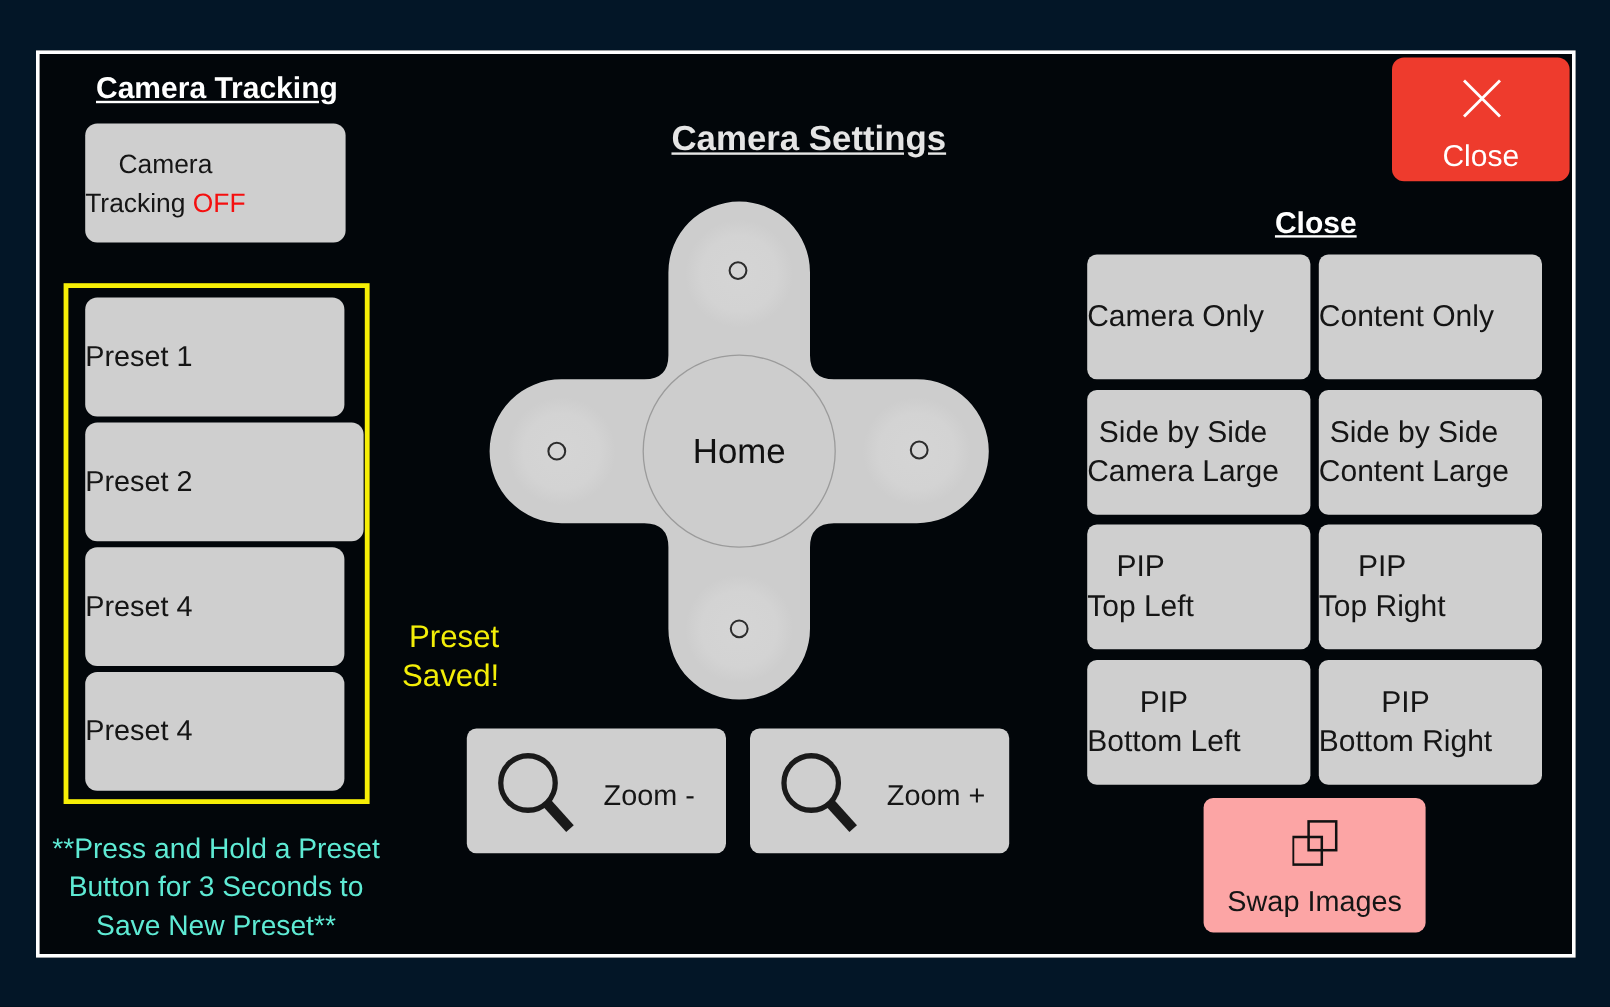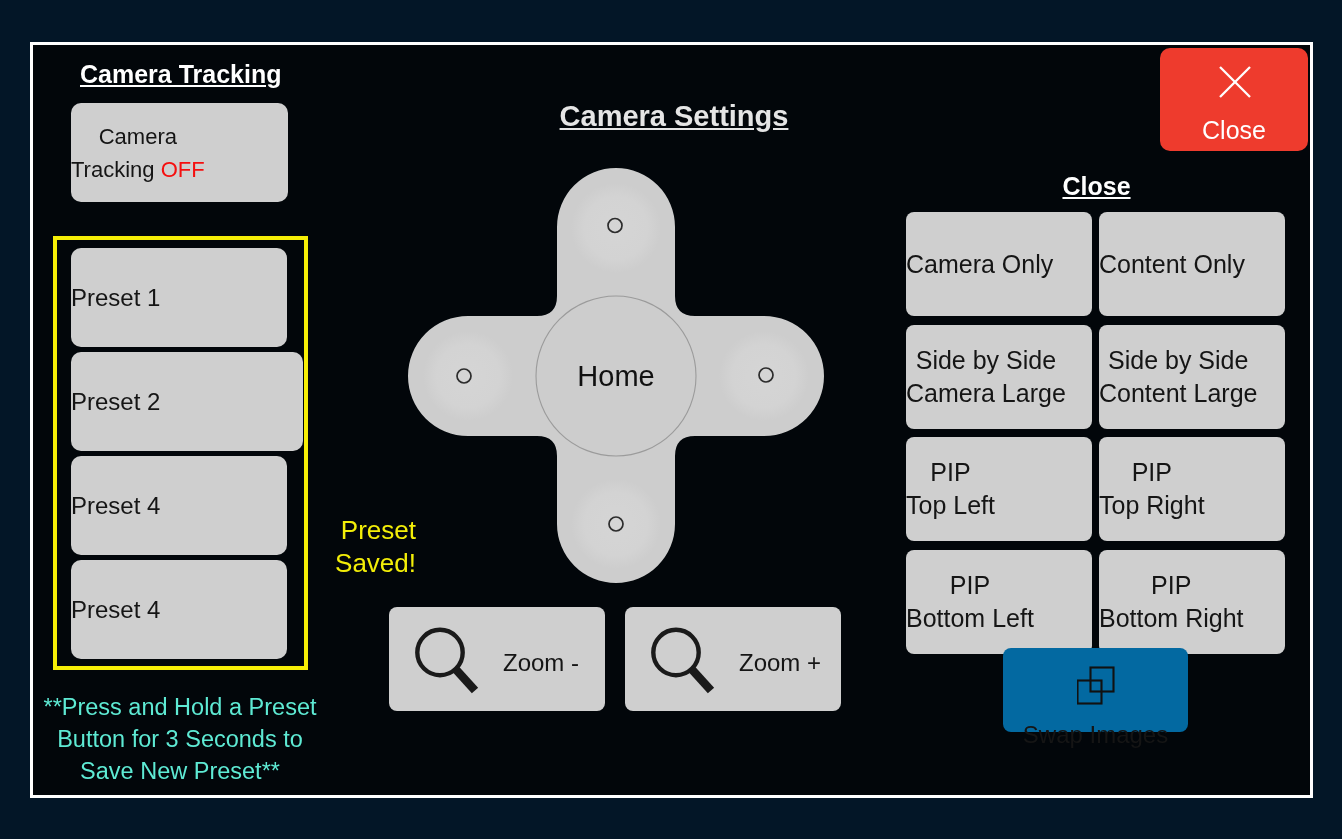--- a/index.html
+++ b/index.html
@@ -116,21 +116,21 @@
   </div>
 
 <div class="btn abs" style="left:906px; top:550px; width:186px; height:104px; font-size:25px; line-height:33px; border-radius:8px;">
     <div>PIP<br>Bottom Left</div>
   </div>
 
 <div class="btn abs" style="left:1099px; top:550px; width:186px; height:104px; font-size:25px; line-height:33px; border-radius:8px;">
     <div>PIP<br>Bottom Right</div>
   </div>
 
-<div class="abs" style="left:1003px; top:648px; width:185px; height:84px; background:#0369a1; border-radius:8px;">
+<div class="abs" style="left:1003px; top:665px; width:185px; height:112px; background:#fca5a5; border-radius:8px;">
 
   <svg class="abs" style="left:74px; top:18px;" width="42" height="42" viewBox="0 0 42 42">
     <rect x="13.5" y="1.5" width="23" height="24" fill="none" stroke="#111111" stroke-width="2.1"></rect>
     <rect x="0.5" y="14.5" width="24" height="23" fill="none" stroke="#111111" stroke-width="2.1"></rect>
   </svg>
 
   <div class="abs" style="left:0; top:73px; width:185px; text-align:center; font-size:24px; color:#151515;">Swap Images</div>
 </div>
 
 </body></html>

